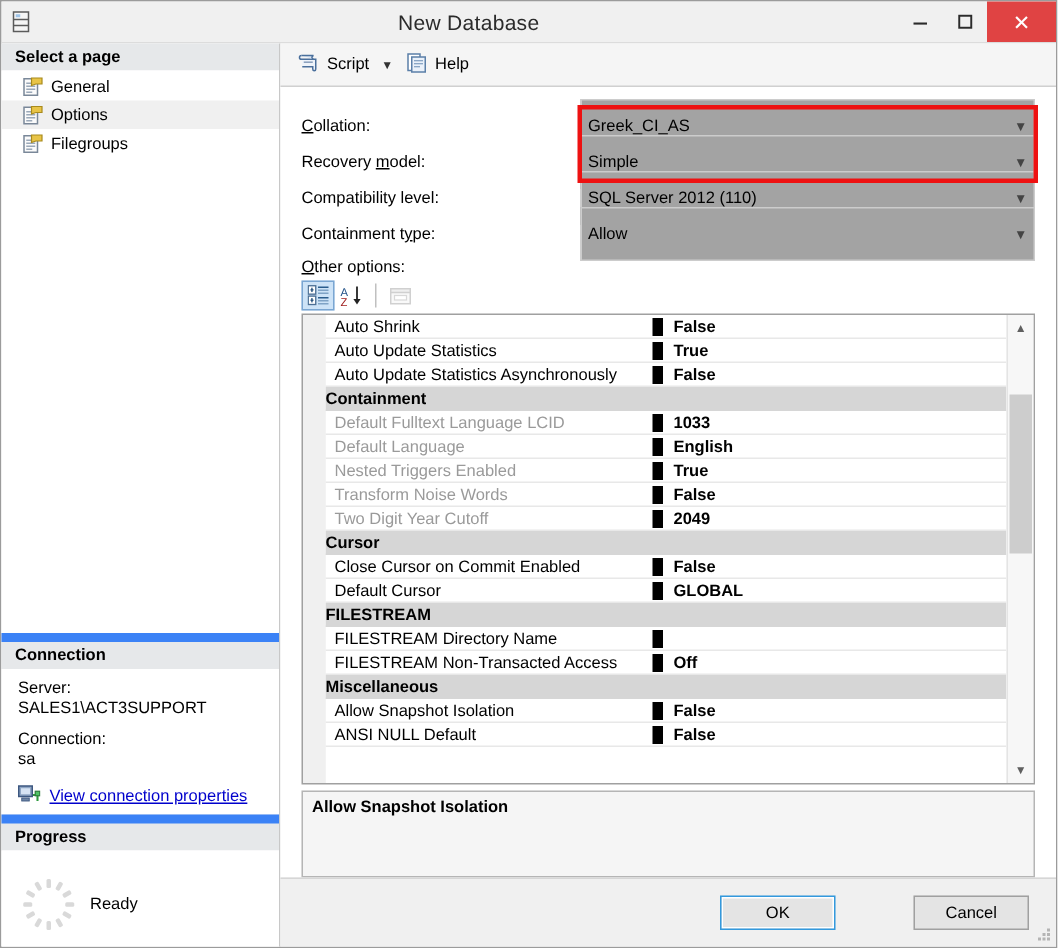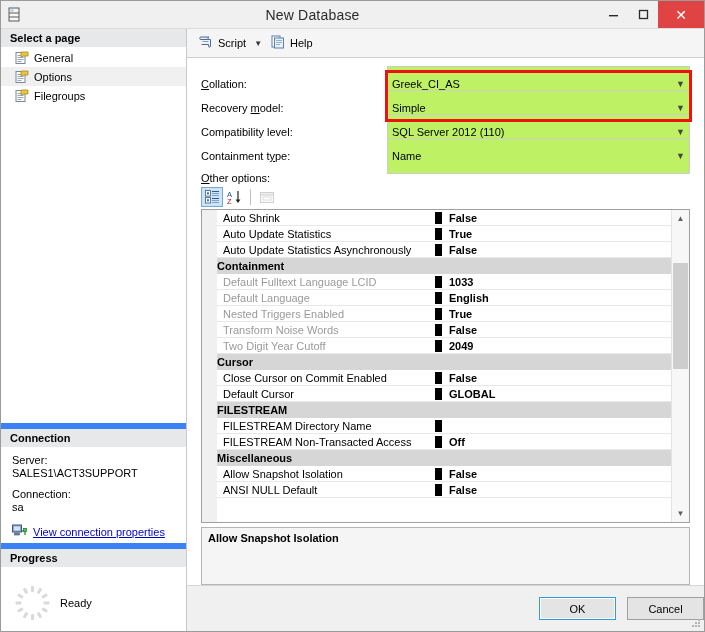--- a/index.html
+++ b/index.html
@@ -157,21 +157,21 @@
   
   #fields { padding: 13px 14px 0 14px; position: relative; }
   .frow {
     display: flex; align-items: center;
     height: 24px;
   }
   .flabel { width: 186px; font-size: 11px; flex:0 0 186px;}
   .fcombo {
     flex: 1;
     height: 36px;
-    background: #bef264;
+    background: #a3a3a3;
     border: 1px solid #cccccc;
     display: flex; align-items: center;
     font-size: 11px;
     padding-left: 4px;
     box-sizing: border-box;
     position: relative;
     cursor: default;
   }
   .fcombo .cv { flex: 1; }
   .fcombo .carrow {
@@ -289,21 +289,23 @@
   }
   #desc-title { font-weight: bold; font-size: 11px; }
   #desc-text { font-size: 11px; margin-top: 2px; color:#222; }
 
   
   #footer {
     height: 45px; min-height: 45px;
     background: #f0f0f0;
     border-top: 1px solid #d6d6d6;
     display: flex; align-items: center; justify-content: flex-end;
-    position: relative;
+    padding-right: 18px;
+    position: relative;
+    gap: 41px;
   }
   .dlgbtn {
     width: 77px; height: 23px;
     margin-left: 11px;
     background: #e4e4e4;
     border: 1px solid #a0a0a0;
     font-size: 11px;
     display:flex; align-items:center; justify-content:center;
     box-sizing: border-box;
     cursor: default;
@@ -485,21 +487,21 @@
           <div class="frow">
             <div class="flabel">Compatibility level:</div>
             <div class="fcombo">
               <span class="cv">SQL Server 2012 (110)</span>
               <span class="carrow">▼</span>
             </div>
           </div>
           <div class="frow">
             <div class="flabel">Containment t<span class="ul">y</span>pe:</div>
             <div class="fcombo">
-              <span class="cv">Name</span>
+              <span class="cv">Allow</span>
               <span class="carrow">▼</span>
             </div>
           </div>
           <div id="redbox" style="left: 198px; top: 10.5px; width: 307px; height: 52px; border-color: rgb(238, 17, 17);"></div>
         </div>
 
         <div class="other-lbl"><span class="ul">O</span>ther options:</div>
 
         <div id="pgtoolbar">
           <div class="pgbtn active">

